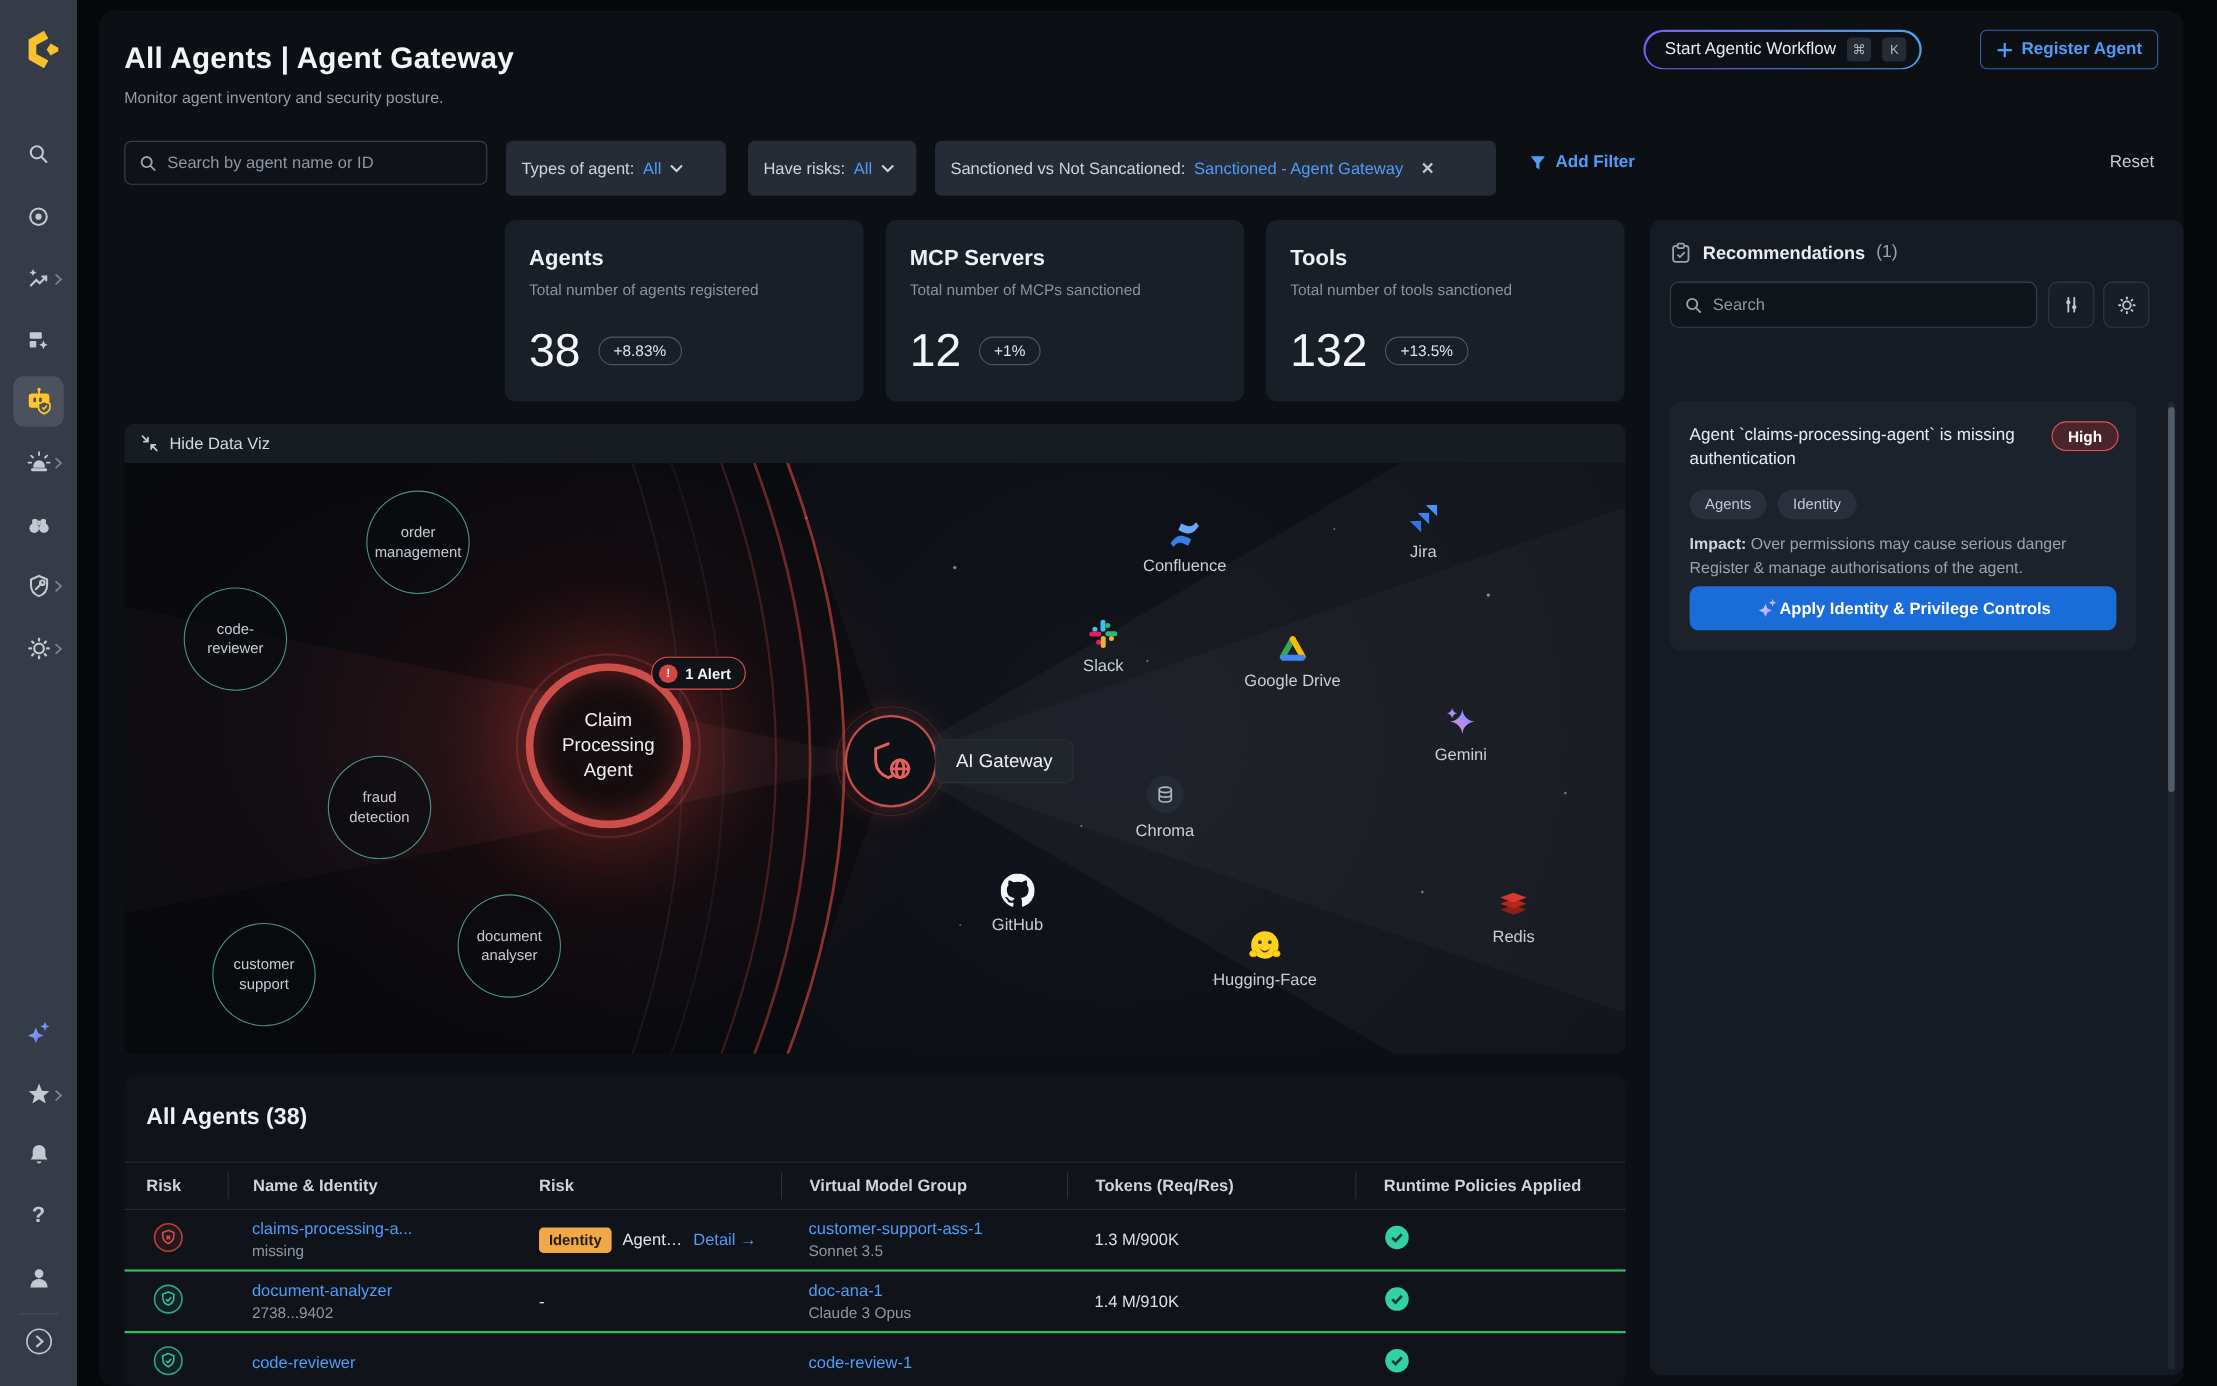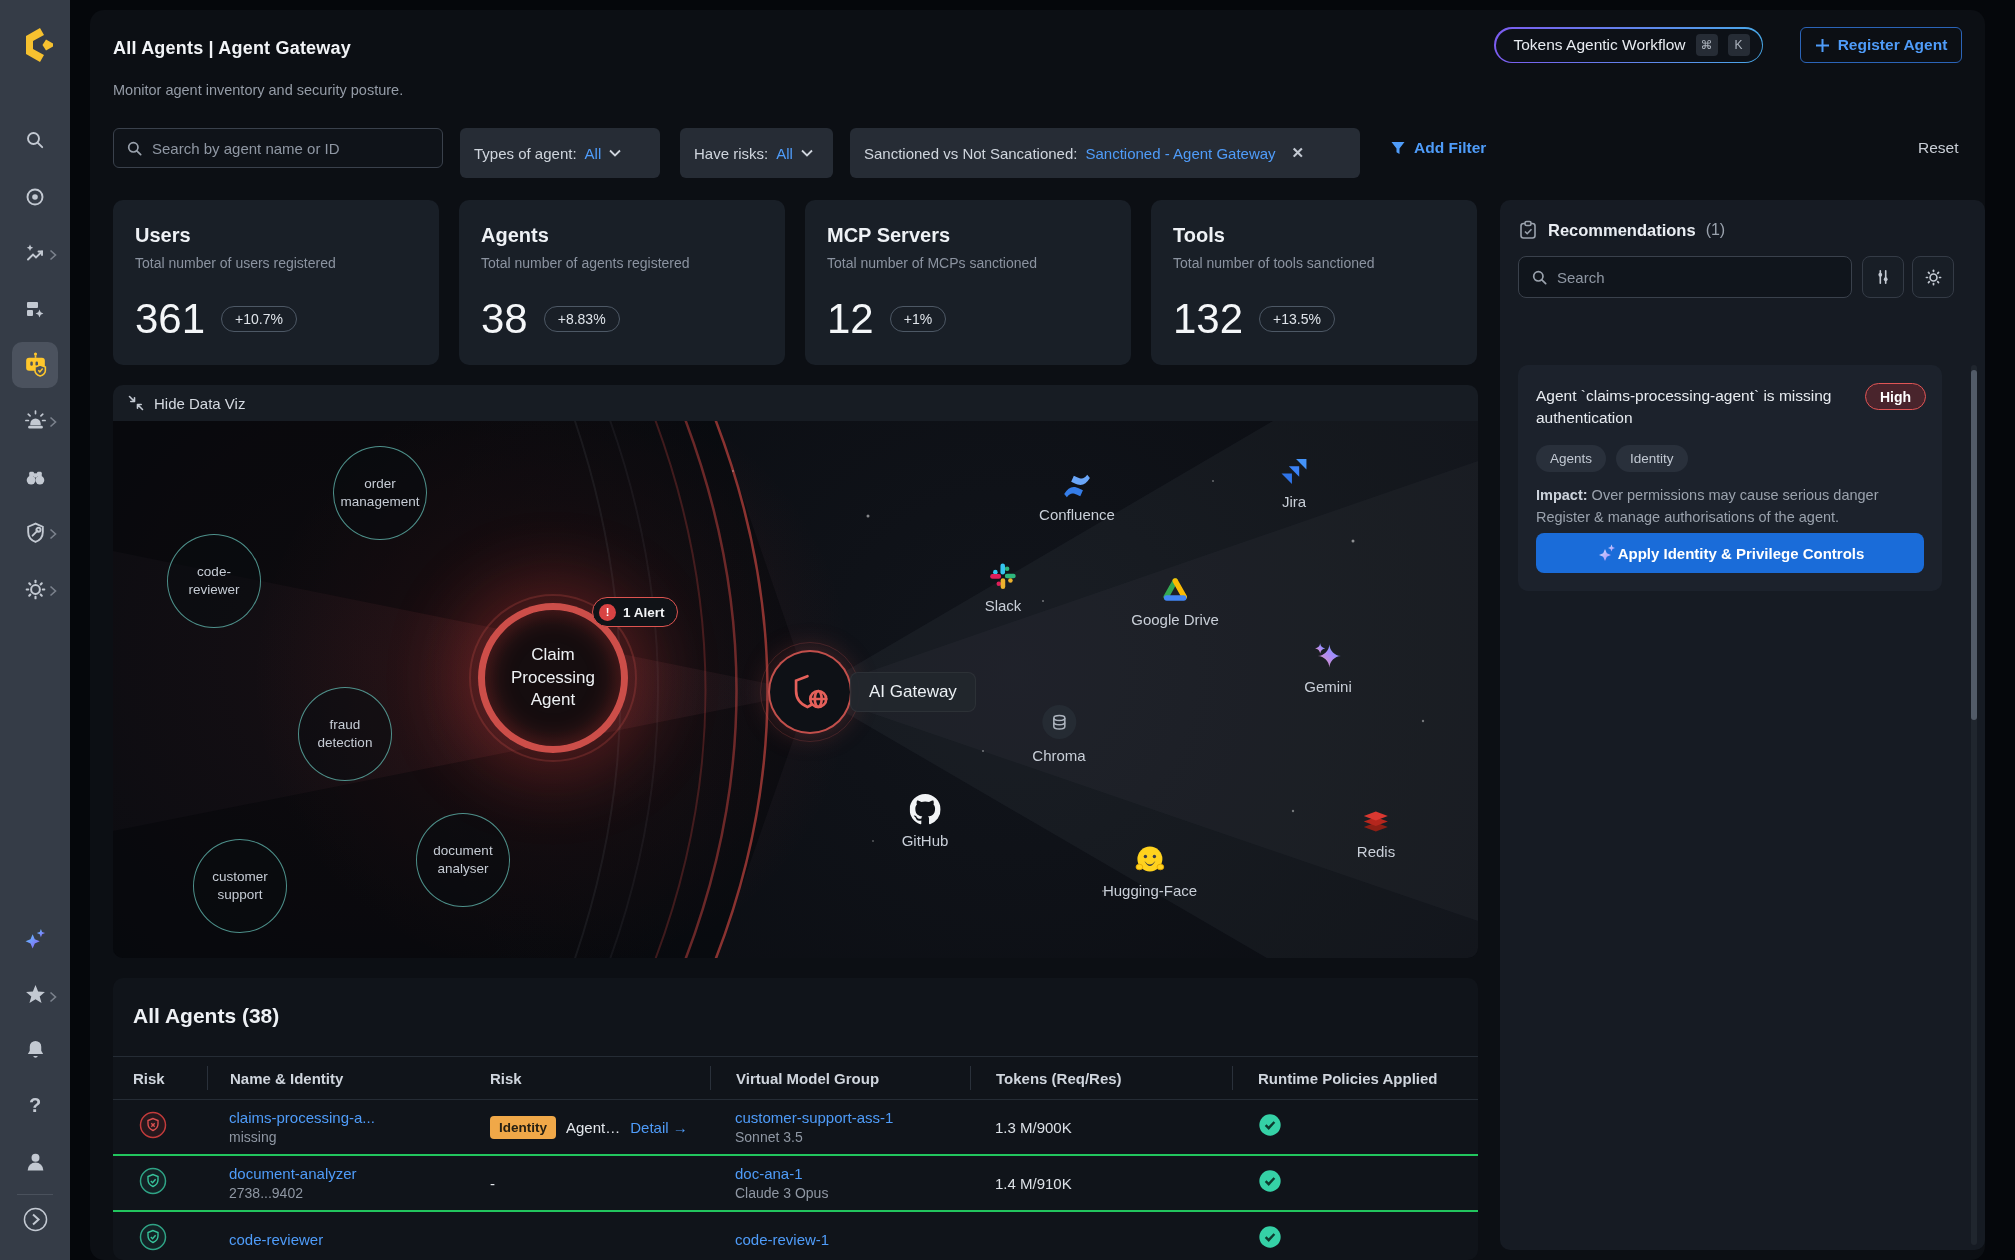--- a/index.html
+++ b/index.html
@@ -11,21 +11,21 @@
   .nav { position:absolute; left:0; width:70px; display:flex; justify-content:center; align-items:center; }
   .nav svg { display:block; }
   .active-tile { position:absolute; left:12px; top:342px; width:46px; height:46px; background:#4b525e; border-radius:10px; }
   .chev { position:absolute; left:49px; width:8px; height:12px; }
   .side-divider { position:absolute; left:17px; top:1194px; width:36px; height:1px; background:#4a515c; }
   .help-q { font-size:20px; font-weight:bold; color:#c3c9d2; }
 
   
   .card { position:absolute; left:90px; top:10px; width:1895px; height:1250px; background:#0c0f14; border-radius:14px; }
 
-  .page-title { position:absolute; left:23px; top:28px; font-size:18px; font-weight:600; color:#f2f4f7; letter-spacing:.2px; }
+  .page-title { position:absolute; left:23px; top:28px; font-size:27px; font-weight:600; color:#f2f4f7; letter-spacing:.2px; }
   .page-sub { position:absolute; left:23px; top:72px; font-size:14.5px; color:#959ca7; }
 
   .wf-btn { position:absolute; left:1404px; top:17px; height:36px; background:linear-gradient(90deg,#7c5cf0,#49a8e8); border-radius:18px; padding:1.5px; cursor:pointer; }
   .wf-inner { height:100%; background:#0d1117; border-radius:17px; display:flex; align-items:center; gap:10px; padding:0 12px 0 18px; }
   .wf-label { font-size:15.5px; color:#e8ecf1; }
   .kbd { width:22px; height:22px; background:#262c35; border-radius:4px; color:#aeb5bf; font-size:12px; display:flex; align-items:center; justify-content:center; }
   .reg-btn { position:absolute; left:1710px; top:17px; width:162px; height:36px; border:1px solid #2b64b8; border-radius:6px; display:flex; align-items:center; justify-content:center; gap:8px; color:#4f9cf9; font-size:15.5px; font-weight:600; cursor:pointer; }
 
   
   .search-box { position:absolute; left:23px; top:118px; width:330px; height:40px; border:1px solid #3a414c; border-radius:6px; background:#0f1319; display:flex; align-items:center; gap:9px; padding:0 12px; }
@@ -271,21 +271,21 @@
   </div>
 </div>
 
 <div class="card">
 
   <div class="page-title">All Agents | Agent Gateway</div>
   <div class="page-sub">Monitor agent inventory and security posture.</div>
 
   <div class="wf-btn">
     <div class="wf-inner">
-      <span class="wf-label">Tokens Agentic Workflow</span>
+      <span class="wf-label">Start Agentic Workflow</span>
       <span class="kbd">⌘</span>
       <span class="kbd">K</span>
     </div>
   </div>
   <div class="reg-btn">
     <svg width="15" height="15" viewBox="0 0 15 15">
       <line x1="7.5" y1="1" x2="7.5" y2="14" stroke="#4f9cf9" stroke-width="2"></line>
         <line x1="1" y1="7.5" x2="14" y2="7.5" stroke="#4f9cf9" stroke-width="2"></line>
     </svg>
     <span>Register Agent</span>
@@ -320,28 +320,20 @@
   <div class="add-filter">
     <svg width="16" height="16" viewBox="0 0 16 16">
       <path d="M1.5,2 h13 l-5,6.5 v5.5 l-3,-1.8 v-3.7 z" fill="#4f9cf9"></path>
     </svg>
     <span>Add Filter</span>
   </div>
   <div class="reset">
     <span>Reset</span>
   </div>
 
-  <div class="stat" style="left:23px;">
-    <div class="stat-title">Users</div>
-    <div class="stat-sub">Total number of users  registered</div>
-    <div class="stat-row">
-        <span class="stat-val">361</span>
-      <span class="stat-delta">+10.7%</span>
-      </div>
-  </div>
   <div class="stat" style="left:369px;">
     <div class="stat-title">Agents</div>
     <div class="stat-sub">Total number of agents registered</div>
     <div class="stat-row">
         <span class="stat-val">38</span>
       <span class="stat-delta">+8.83%</span>
       </div>
   </div>
   <div class="stat" style="left:715px;">
     <div class="stat-title">MCP Servers</div>

